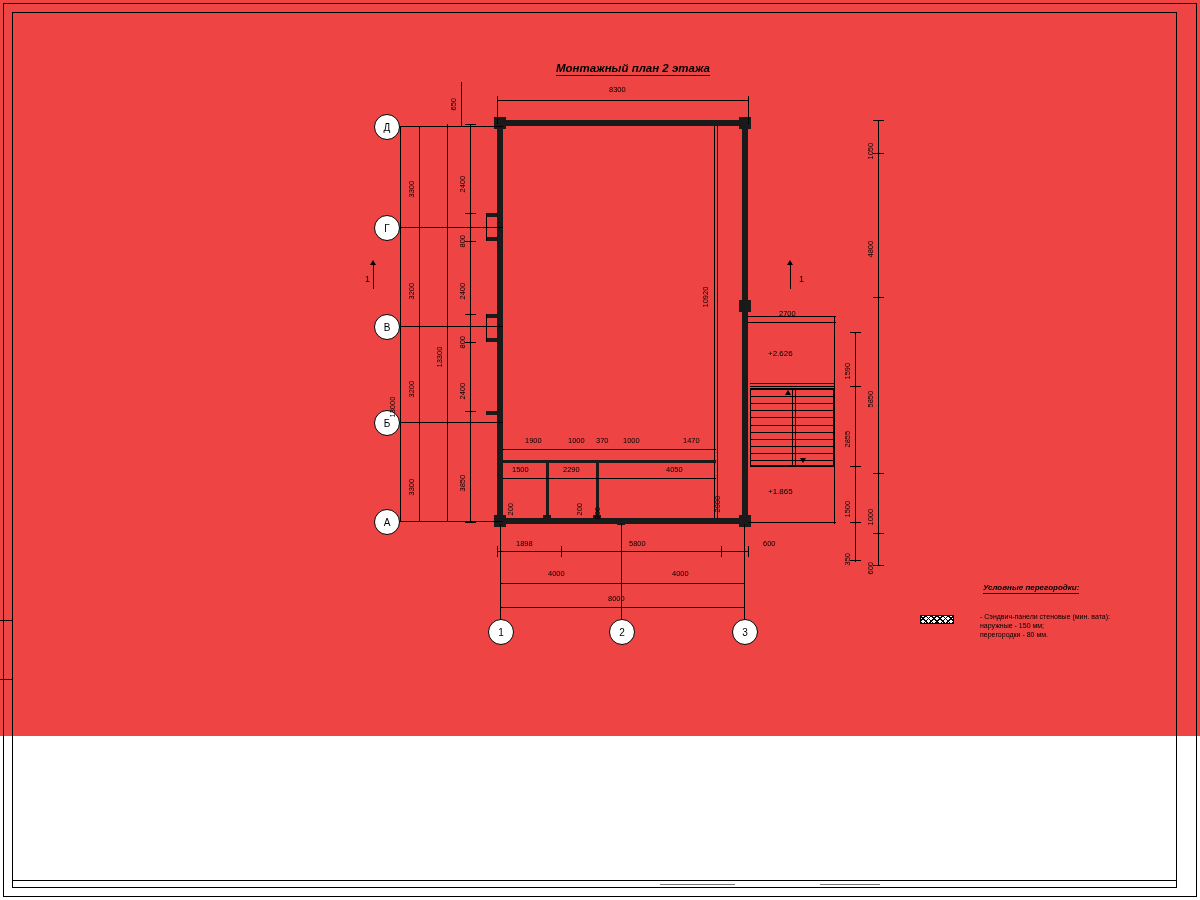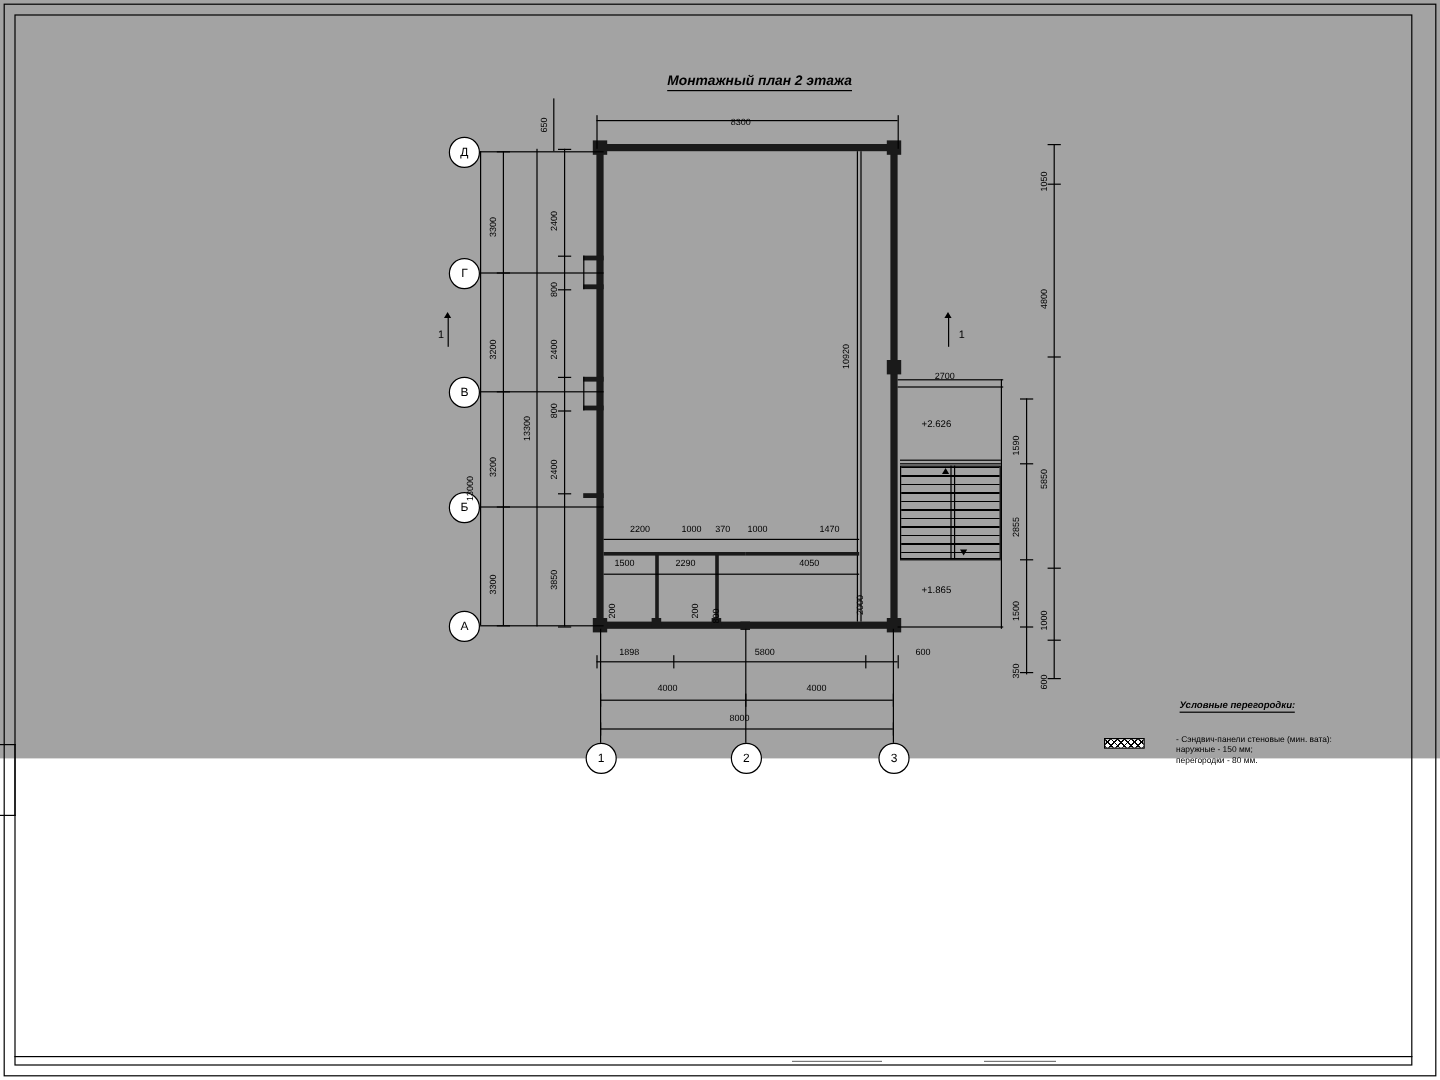--- a/index.html
+++ b/index.html
@@ -10,22 +10,22 @@
   body {
     width: 1200px;
     height: 900px;
     font-family: "Liberation Sans", sans-serif;
     color: #000000;
     overflow: hidden;
   }
   #sheet {
     position: relative;
     width: 1200px;
-    height: 632px;
-    background: #a3a3a3;
+    height: 736px;
+    background: #ef4444;
   }
   
   .frame-outer {
     position: absolute;
     left: 3px;
     top: 3px;
     width: 1194px;
     height: 894px;
     border: 1px solid #000;
     box-sizing: border-box;
@@ -266,21 +266,21 @@
   <div class="lbl-v" style="left:466px; top:185px;">2400</div>
   <div class="lbl-v" style="left:466px; top:240px;">800</div>
   <div class="lbl-v" style="left:466px; top:292px;">2400</div>
   <div class="lbl-v" style="left:466px; top:341px;">800</div>
   <div class="lbl-v" style="left:466px; top:392px;">2400</div>
   <div class="lbl-v" style="left:466px; top:484px;">3850</div>
 
   <div class="hline" style="left:497px; top:100px; width:251px;"></div>
   <div class="vline" style="left:497px; top:96px; height:28px;"></div>
   <div class="vline" style="left:748px; top:96px; height:28px;"></div>
-  <div class="lbl" style="left:609px; top:98px;">8300</div>
+  <div class="lbl" style="left:609px; top:86px;">8300</div>
   <div class="vline" style="left:461px; top:82px; height:44px;"></div>
   <div class="lbl-v" style="left:457px; top:103px;">650</div>
 
   <div class="vline" style="left:878px; top:120px; height:445px;"></div>
   <div class="hline" style="left:873px; top:120px; width:11px;"></div>
   <div class="hline" style="left:873px; top:153px; width:11px;"></div>
   <div class="hline" style="left:873px; top:297px; width:11px;"></div>
   <div class="hline" style="left:873px; top:473px; width:11px;"></div>
   <div class="hline" style="left:873px; top:533px; width:11px;"></div>
   <div class="hline" style="left:873px; top:565px; width:11px;"></div>
@@ -301,21 +301,21 @@
   <div class="lbl-v" style="left:851px; top:510px;">1500</div>
   <div class="lbl-v" style="left:851px; top:558px;">350</div>
 
   <div class="lbl-v" style="left:709px; top:300px;">10920</div>
   <div class="lbl-v" style="left:721px; top:505px;">2000</div>
 
   <div class="hline" style="left:748px; top:322px; width:88px;"></div>
   <div class="lbl" style="left:779px; top:310px;">2700</div>
 
   <div class="hline" style="left:503px; top:449px; width:213px;"></div>
-  <div class="lbl" style="left:525px; top:437px;">2200</div>
+  <div class="lbl" style="left:525px; top:437px;">1900</div>
   <div class="lbl" style="left:568px; top:437px;">1000</div>
   <div class="lbl" style="left:596px; top:437px;">370</div>
   <div class="lbl" style="left:623px; top:437px;">1000</div>
   <div class="lbl" style="left:683px; top:437px;">1470</div>
 
   <div class="hline" style="left:503px; top:478px; width:213px;"></div>
   <div class="lbl" style="left:512px; top:466px;">1500</div>
   <div class="lbl" style="left:563px; top:466px;">2290</div>
   <div class="lbl" style="left:666px; top:466px;">4050</div>
 

